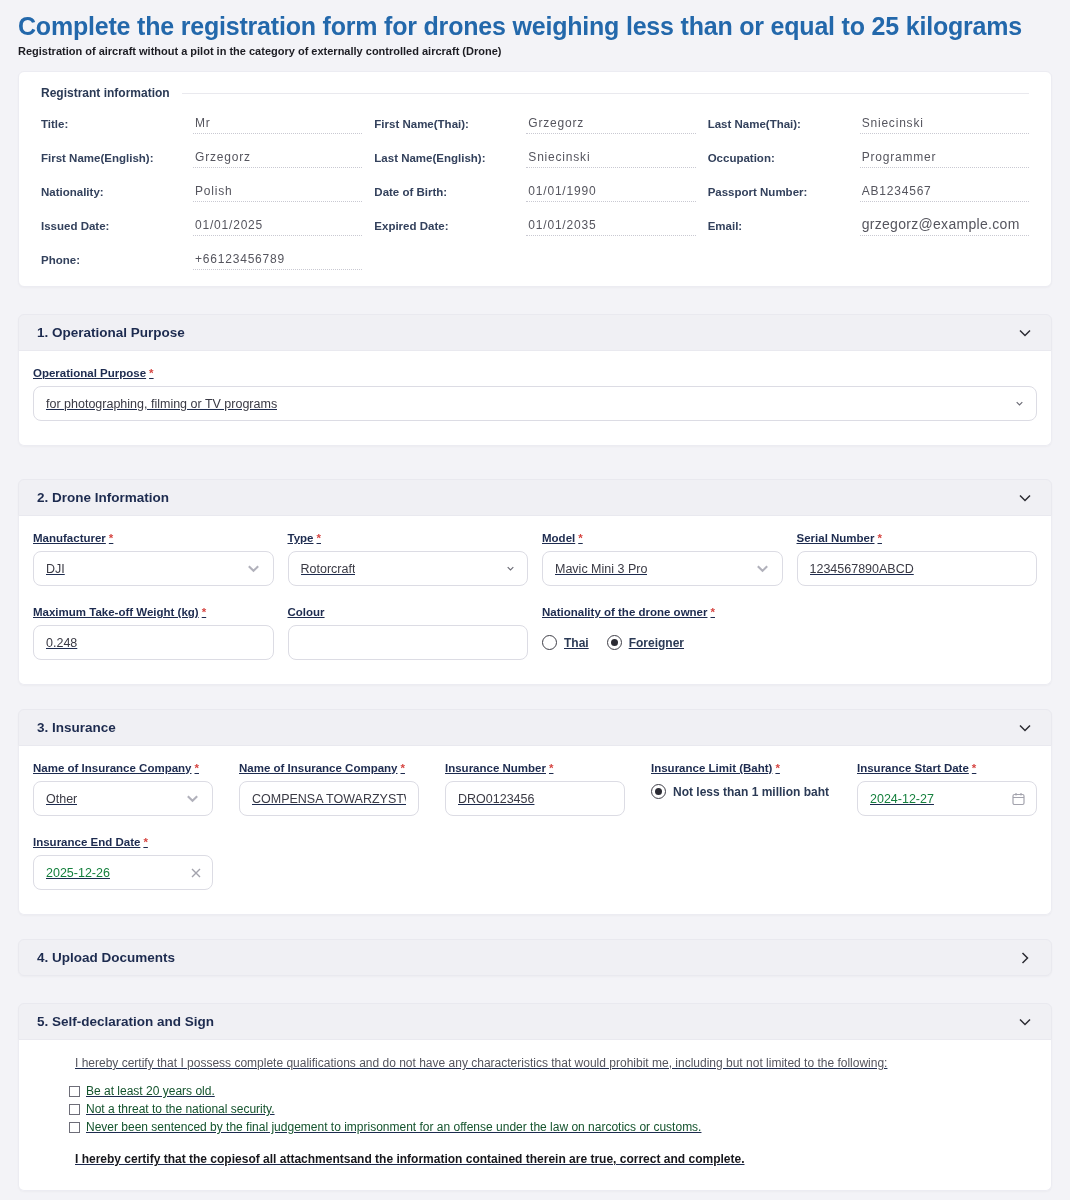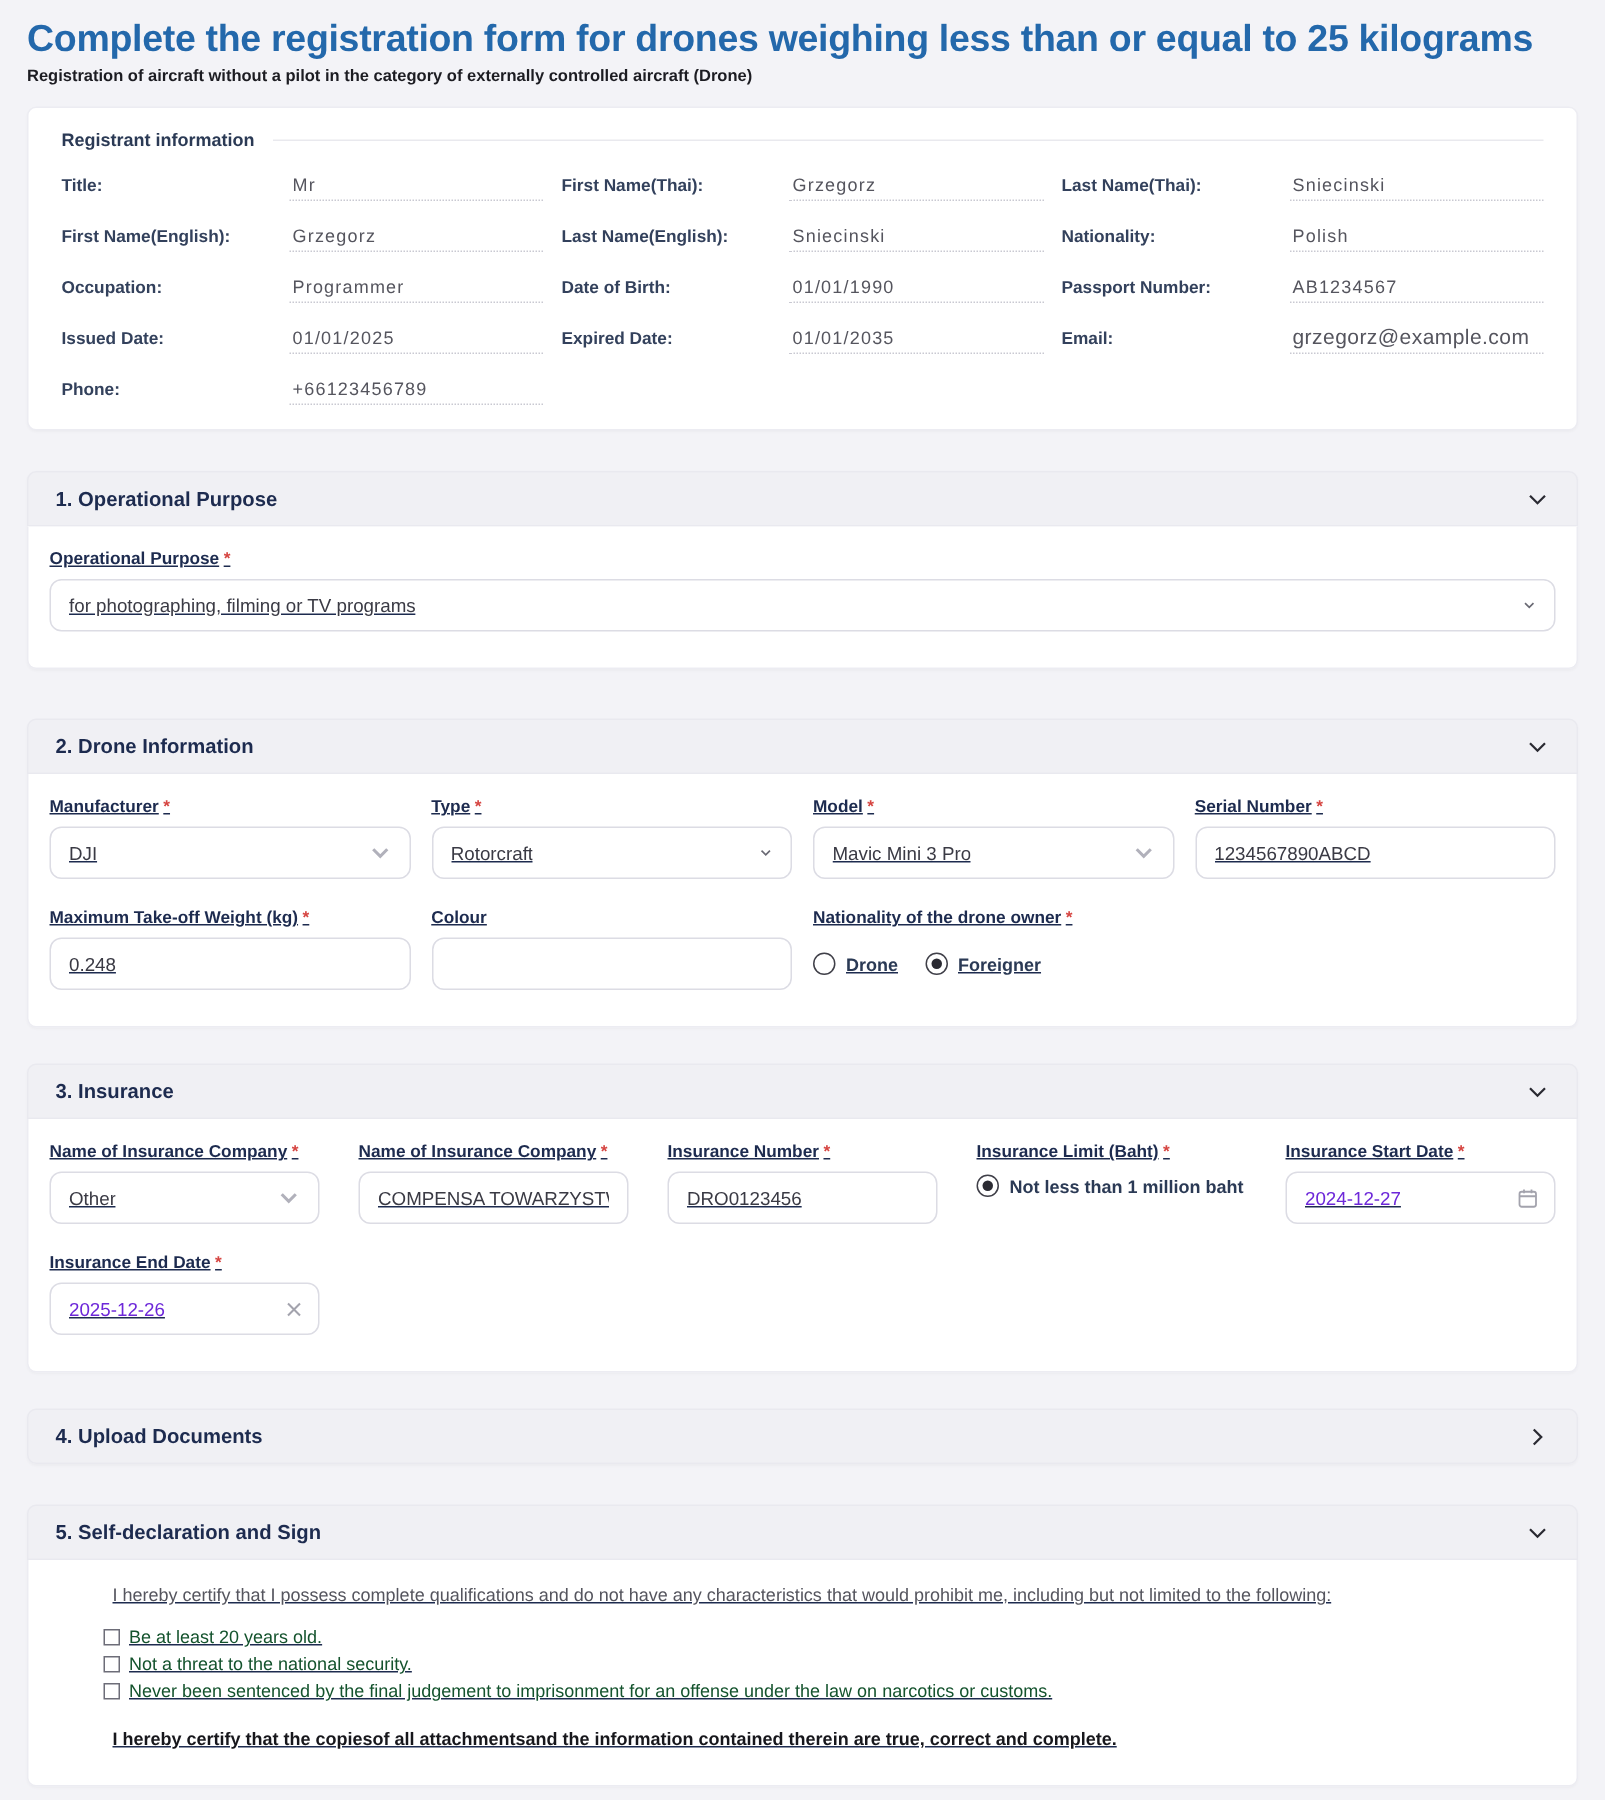--- a/index.html
+++ b/index.html
@@ -65,21 +65,21 @@
 
   .input, .selectbox {
     height: 35px; width: 100%; background: #fff;
     border: 1px solid #dcdce4; border-radius: 8px;
     display: flex; align-items: center; padding: 0 12px;
     font-size: 12.5px; color: #3a3a44;
   }
   input.input { font-family: "Liberation Sans", sans-serif; outline: none; }
   .selectbox { justify-content: space-between; cursor: pointer; }
   .select-value { white-space: nowrap; overflow: hidden; }
-  .muted { color: #6d28d9; }
+  .muted { color: #15803d; }
   .input-wrap { position: relative; }
   .input-wrap .input { padding-right: 34px; }
   .input-icon { position: absolute; right: 11px; top: 50%; transform: translateY(-50%); display: flex; }
 
   .grid-4 { display: grid; grid-template-columns: repeat(4, 1fr); gap: 20px 14px; }
   .grid-3 { display: grid; grid-template-columns: repeat(5, 1fr); gap: 20px 26px; }
   .span2 { grid-column: span 2; }
 
   
   .radio-row { display: flex; align-items: center; gap: 18px; height: 35px; }
@@ -140,26 +140,26 @@
     </div>
     <div class="reg-field">
       <span class="reg-label">First Name(English):</span>
       <span class="reg-value">Grzegorz</span>
     </div>
     <div class="reg-field">
       <span class="reg-label">Last Name(English):</span>
       <span class="reg-value">Sniecinski</span>
     </div>
     <div class="reg-field">
+      <span class="reg-label">Occupation:</span>
+      <span class="reg-value">Programmer</span>
+    </div>
+    <div class="reg-field">
       <span class="reg-label">Nationality:</span>
       <span class="reg-value">Polish</span>
-    </div>
-    <div class="reg-field">
-      <span class="reg-label">Occupation:</span>
-      <span class="reg-value">Programmer</span>
     </div>
     <div class="reg-field">
       <span class="reg-label">Date of Birth:</span>
       <span class="reg-value">01/01/1990</span>
     </div>
     <div class="reg-field">
       <span class="reg-label">Passport Number:</span>
       <span class="reg-value">AB1234567</span>
     </div>
     <div class="reg-field">
@@ -273,21 +273,21 @@
         </div>
         <input class="input" style="">
       </div>
       <div class="span2">
         <div class="field-label">
           <span>Nationality of the drone owner</span><span class="req">*</span>
         </div>
         <div class="radio-row">
           <label class="radio">
             <span class="radio-circle"></span>
-            <span class="radio-label">Drone</span>
+            <span class="radio-label">Thai</span>
           </label>
           <label class="radio">
             <span class="radio-circle checked"></span>
             <span class="radio-label">Foreigner</span>
           </label>
         </div>
       </div>
     </div>
   </div>
 </div>

